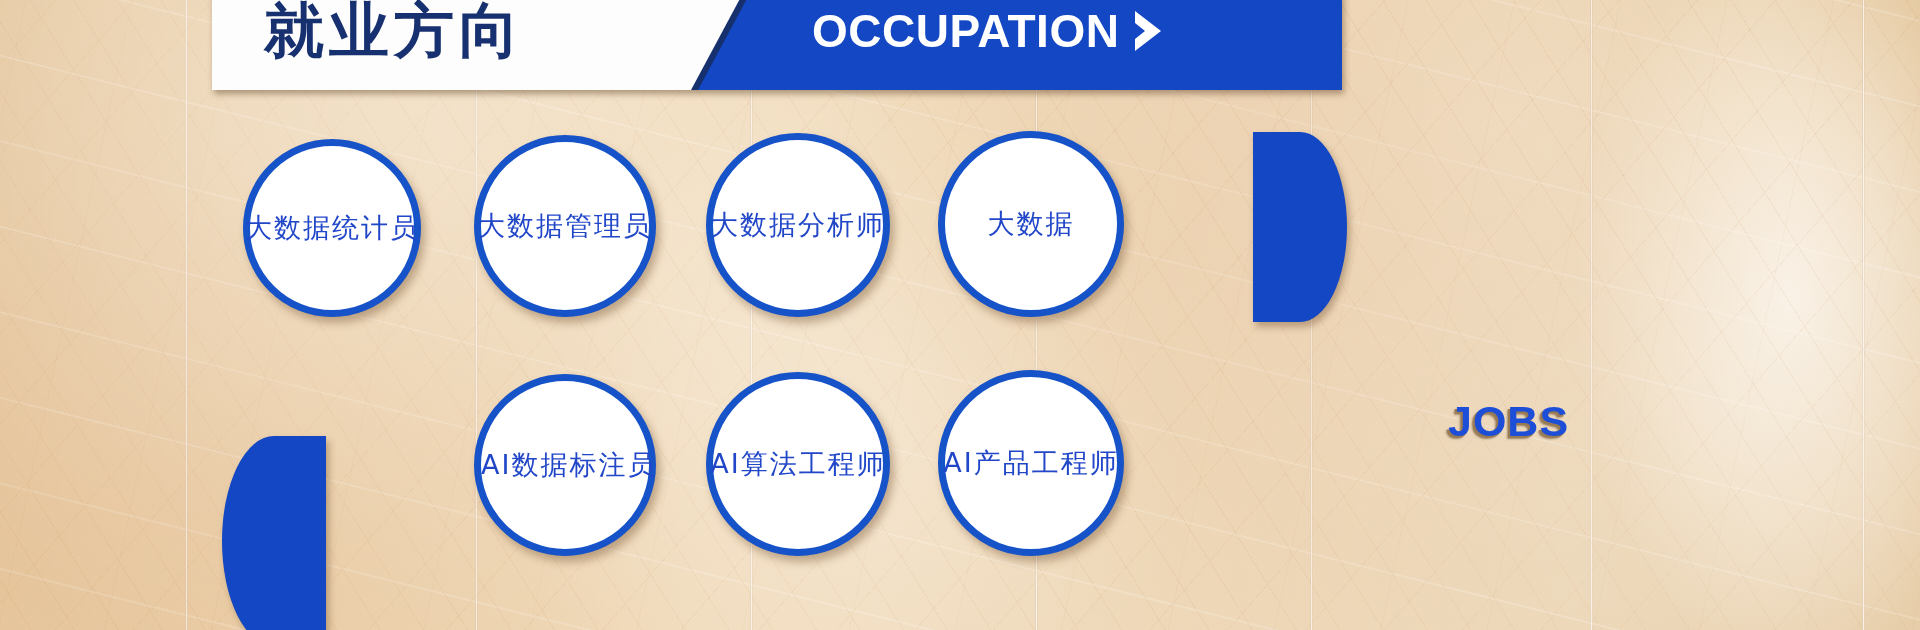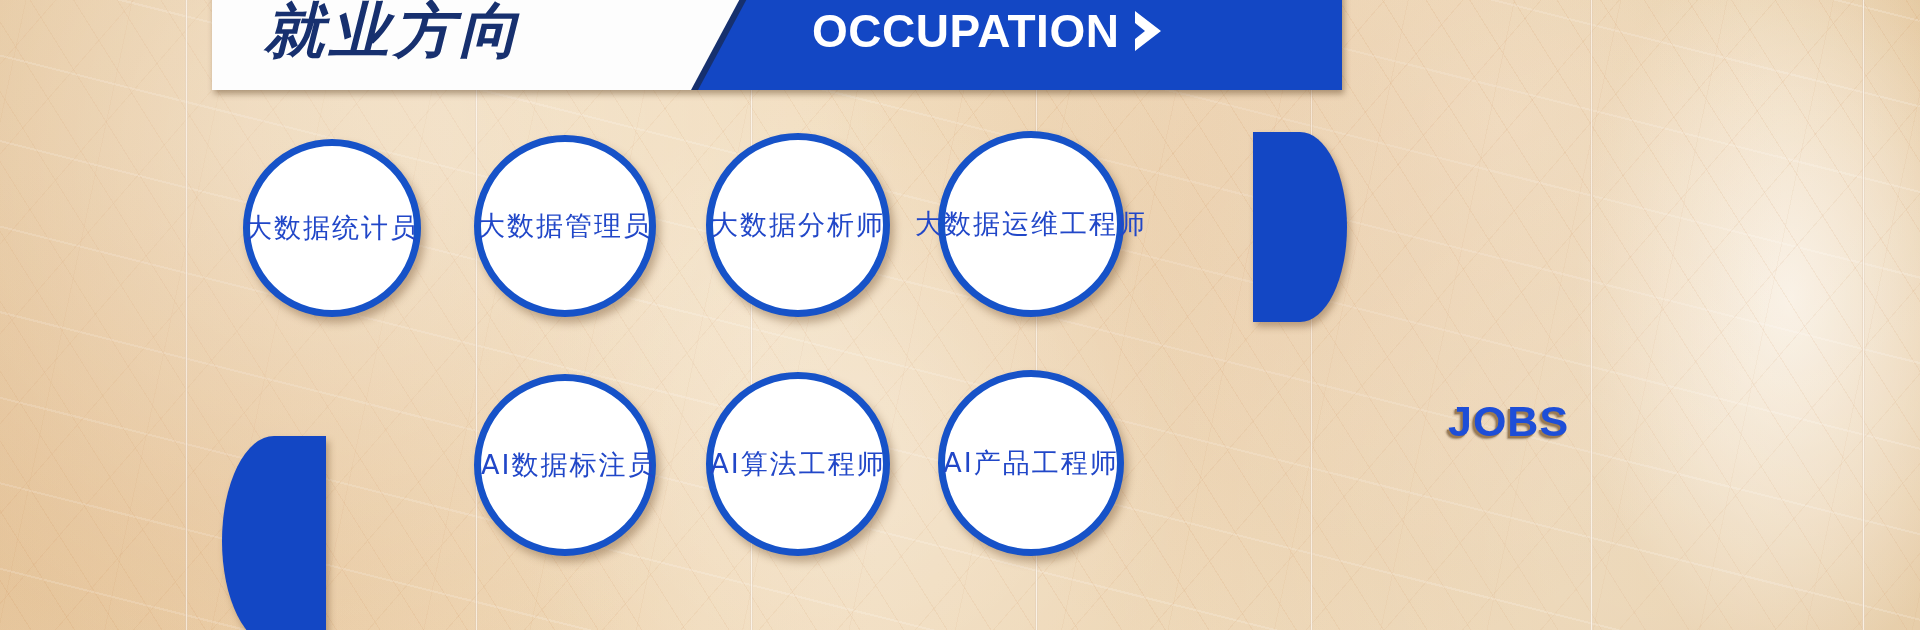--- a/index.html
+++ b/index.html
@@ -70,21 +70,21 @@
   .banner-edge {
     position: absolute; top: 0; left: 0; width: 1130px; height: 138px;
     background: #16306e;
     clip-path: polygon(553px 0, 560px 0, 486px 138px, 479px 138px);
     -webkit-clip-path: polygon(553px 0, 560px 0, 486px 138px, 479px 138px);
   }
   #cn-title {
     position: absolute; left: 52px; top: 48px;
     font-family: "DejaVu Sans", "Liberation Sans", sans-serif;
     font-size: 60px; font-weight: 700; letter-spacing: 5px;
-    color: #17306f; white-space: nowrap; line-height: 1; font-style: italic;
+    color: #17306f; white-space: nowrap; line-height: 1;
   }
   #en-wrap {
     position: absolute; left: 600px; top: 56px;
     display: flex; align-items: center; gap: 12px;
   }
   #en-title {
     font-size: 46px; font-weight: 600; color: #ffffff;
     letter-spacing: .5px; white-space: nowrap; line-height: 1;
   }
   #chevron {
@@ -182,21 +182,20 @@
   <span class="line">管理员</span>
 </div>
 
 <div class="circle" style="left:706px; top:133px; width:184px; height:184px;">
   <span class="line">大数据</span>
   <span class="line">分析师</span>
 </div>
 
 <div class="circle" style="left:938px; top:131px; width:186px; height:186px;">
   <span class="line">大数据</span>
-  <span class="line">运维工程师</span>
 </div>
 
 <div class="circle" style="left:474px; top:374px; width:182px; height:182px;justify-content:space-between;">
   <span class="line">AI数据</span>
   <span class="line">标注员</span>
 </div>
 
 <div class="circle" style="left:706px; top:372px; width:184px; height:184px;">
   <span class="line">AI算法</span>
   <span class="line">工程师</span>

